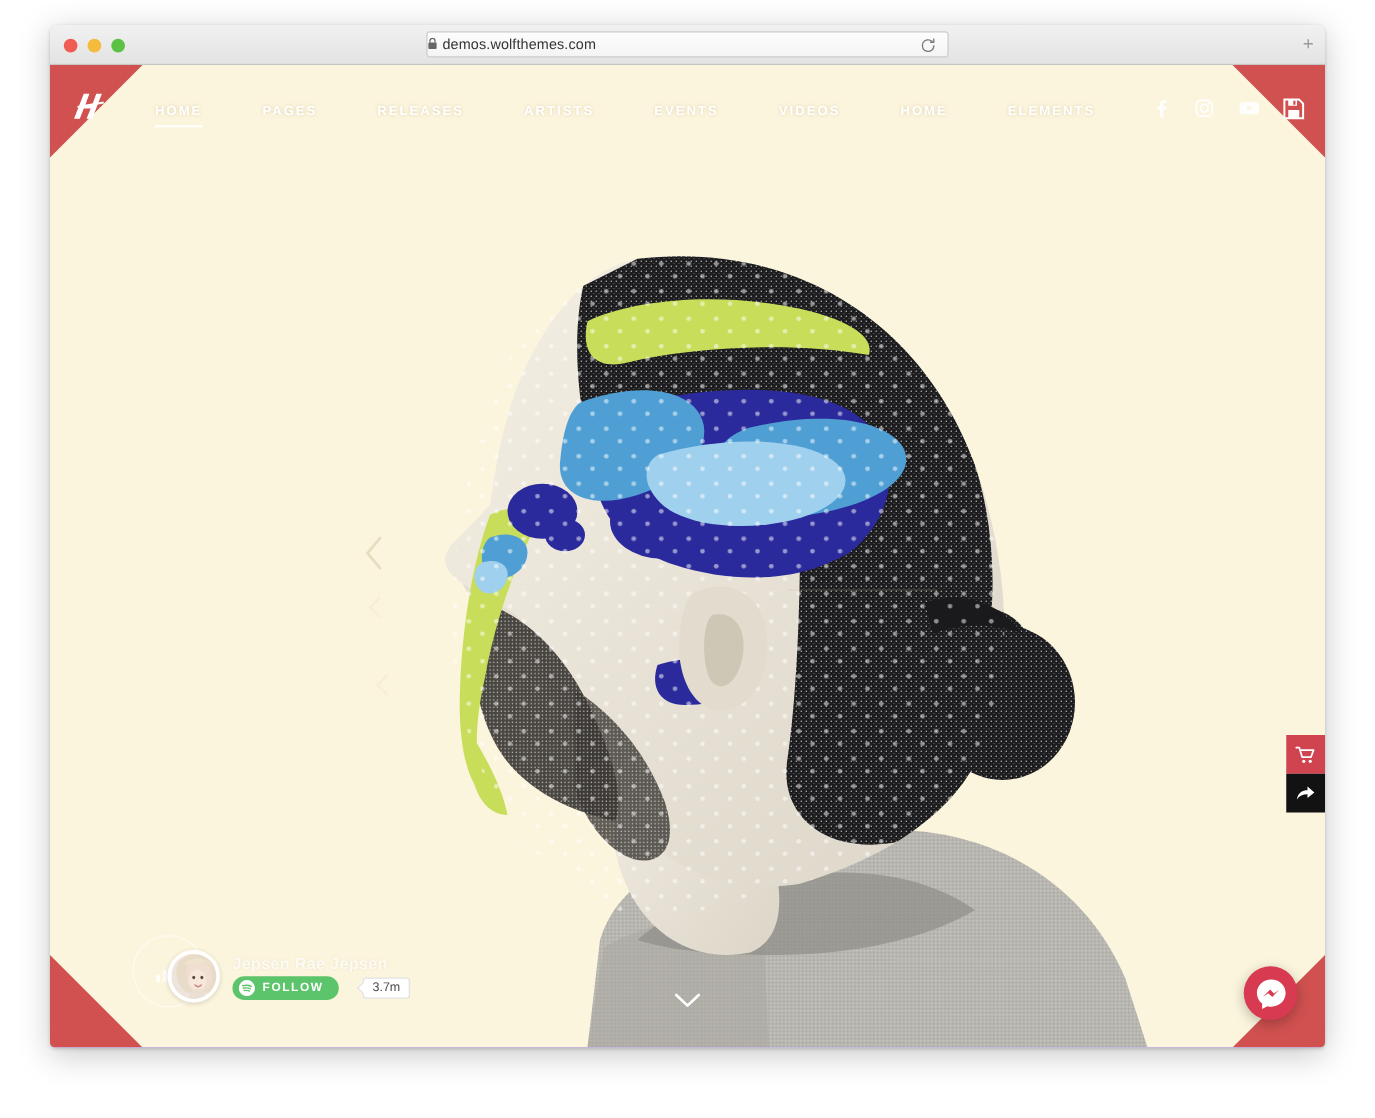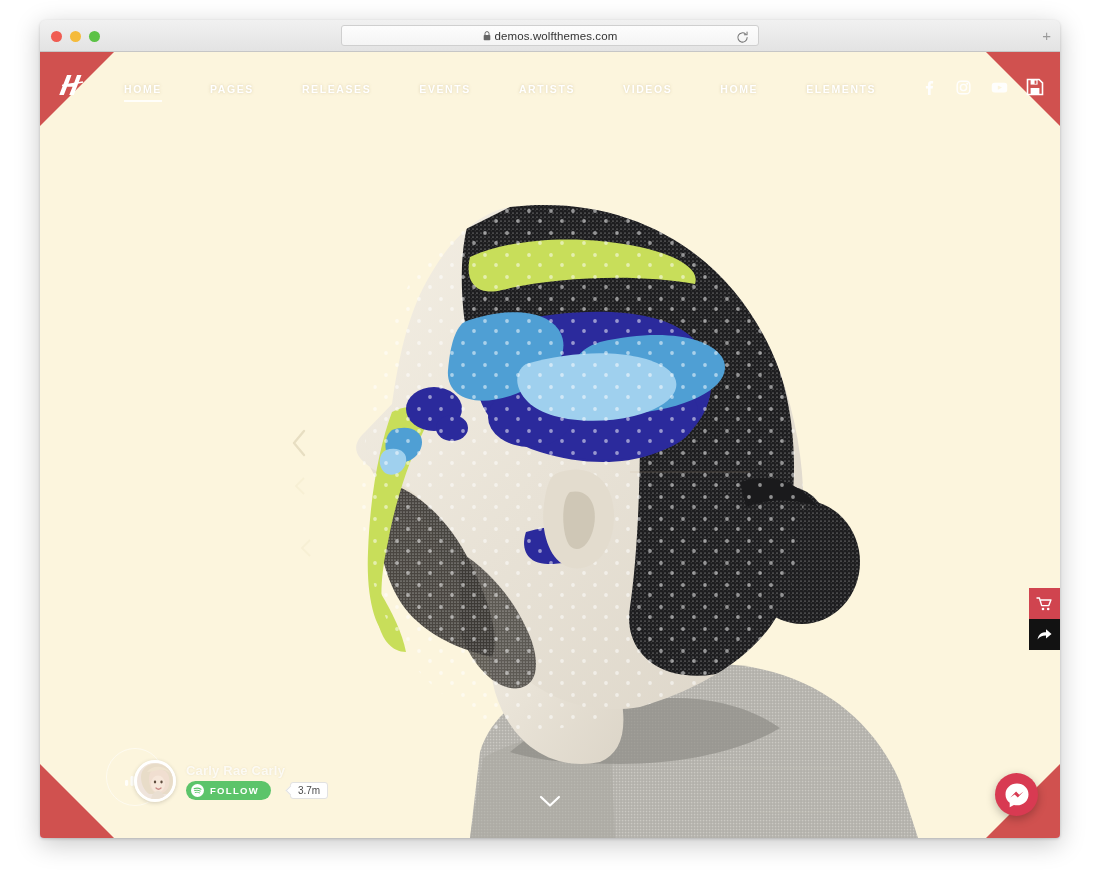--- a/index.html
+++ b/index.html
@@ -49,21 +49,21 @@
     left: 50%;
     transform: translateX(-50%);
     top: 5px;
     width: 418px;
     height: 21px;
     background: linear-gradient(#fdfdfd, #f4f4f4);
     border: 1px solid #cfcfcf;
     border-radius: 3px;
     display: flex;
     align-items: center;
-    justify-content: center;
+    justify-content: flex-start;
   }
   .url-inner { display: flex; align-items: center; gap: 4px; }
   .lock-icon { display: block; }
   .url-text {
     font-size: 11.5px;
     color: #333;
     letter-spacing: 0.1px;
     font-family: "Liberation Sans", sans-serif;
   }
   .reload-icon {
@@ -527,22 +527,22 @@
         <svg width="36" height="36" viewBox="0 0 36 36">
           <path d="M9 27 L14 7 L18.5 7 L16.5 16 L22 16 L24 7 L28.5 7 L23.5 27 L19 27 L21.2 18.8 L15.7 18.8 L13.6 27 Z" fill="#ffffff" transform="skewX(-8)"></path>
           <line x1="8" y1="17.5" x2="29" y2="14" stroke="#ffffff" stroke-width="1.6"></line>
         </svg>
       </a>
 
       <div class="nav-menu">
         <span class="nav-item active">HOME</span>
         <span class="nav-item">PAGES</span>
         <span class="nav-item">RELEASES</span>
+        <span class="nav-item">ARTISTS</span>
         <span class="nav-item">EVENTS</span>
-        <span class="nav-item">ARTISTS</span>
         <span class="nav-item">VIDEOS</span>
         <span class="nav-item">HOME</span>
         <span class="nav-item">ELEMENTS</span>
       </div>
 
       <div class="nav-socials">
         <span class="social-ic">
           <svg width="15" height="15" viewBox="0 0 15 15">
             <path d="M9.6 15V8.6h2.1l.3-2.5H9.6V4.6c0-.7.2-1.2 1.2-1.2h1.3V1.1C11.9 1.1 11.1 1 10.2 1 8.3 1 7 2.2 7 4.3v1.8H4.9v2.5H7V15z" fill="#ffffff"></path>
           </svg>
@@ -597,21 +597,21 @@
           <ellipse cx="21" cy="21" rx="7" ry="8.5" fill="#f6e7da"></ellipse>
           <path d="M14 38 C14 31 18 28 21 28 C24 28 28 31 28 38 Z" fill="#eadfd2"></path>
           <ellipse cx="18" cy="19" rx="1.2" ry="1.4" fill="#5c4a3c"></ellipse>
           <ellipse cx="24.5" cy="19" rx="1.2" ry="1.4" fill="#5c4a3c"></ellipse>
           <path d="M19 25 C20.5 26.5 22.5 26.5 24 25" fill="none" stroke="#c98a86" stroke-width="1.3" stroke-linecap="round"></path>
           <path d="M10 9 C15 2 28 2 33 10 C30 7 25 6 21 7 C17 8 13 9 10 9 Z" fill="#efe3cf"></path>
         </svg>
       </span>
 
       <div class="artist-meta">
-        <span class="artist-name">Carly Rae Carly</span>
+        <span class="artist-name">Jepsen Rae Jepsen</span>
         <div class="follow-row">
           <span class="follow-btn">
             <span>
               <svg width="13" height="13" viewBox="0 0 13 13" style="display:block">
                 <circle cx="6.5" cy="6.5" r="6.5" fill="#ffffff"></circle>
                 <path d="M3.2 4.6 C5.6 3.9 8.2 4.2 10 5.2" fill="none" stroke="#5cc46a" stroke-width="1.2" stroke-linecap="round"></path>
                 <path d="M3.7 6.6 C5.7 6.1 7.8 6.3 9.3 7.1" fill="none" stroke="#5cc46a" stroke-width="1.05" stroke-linecap="round"></path>
                 <path d="M4.2 8.5 C5.8 8.1 7.4 8.3 8.6 8.9" fill="none" stroke="#5cc46a" stroke-width="0.9" stroke-linecap="round"></path>
               </svg>
             </span>

